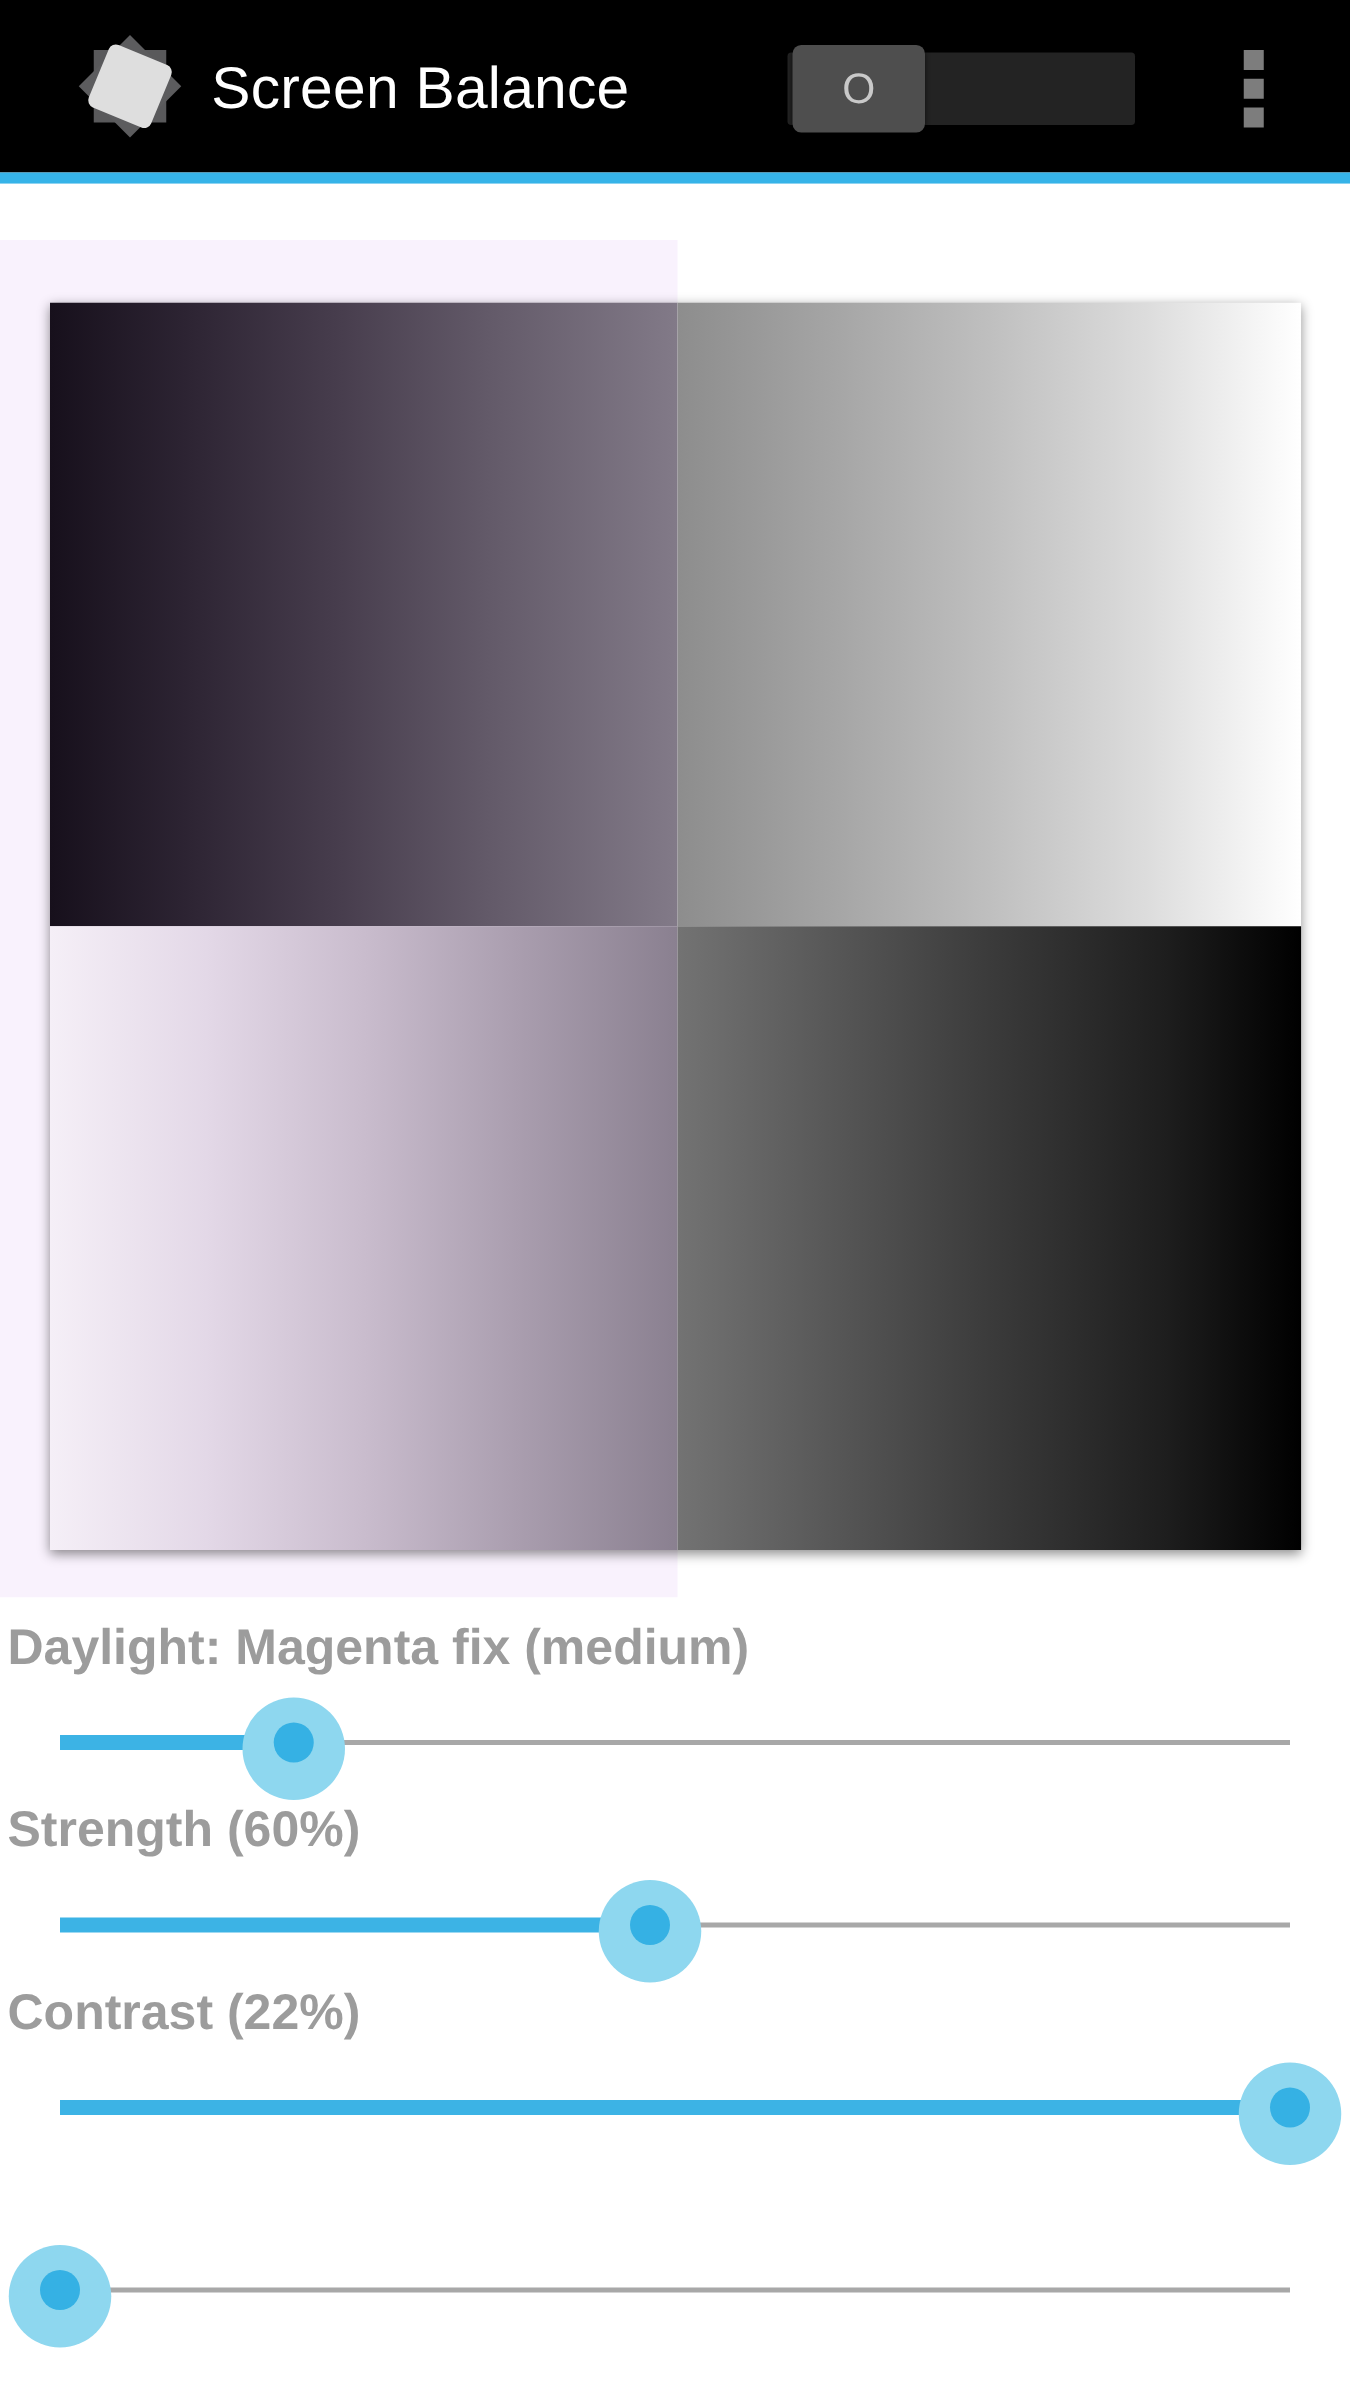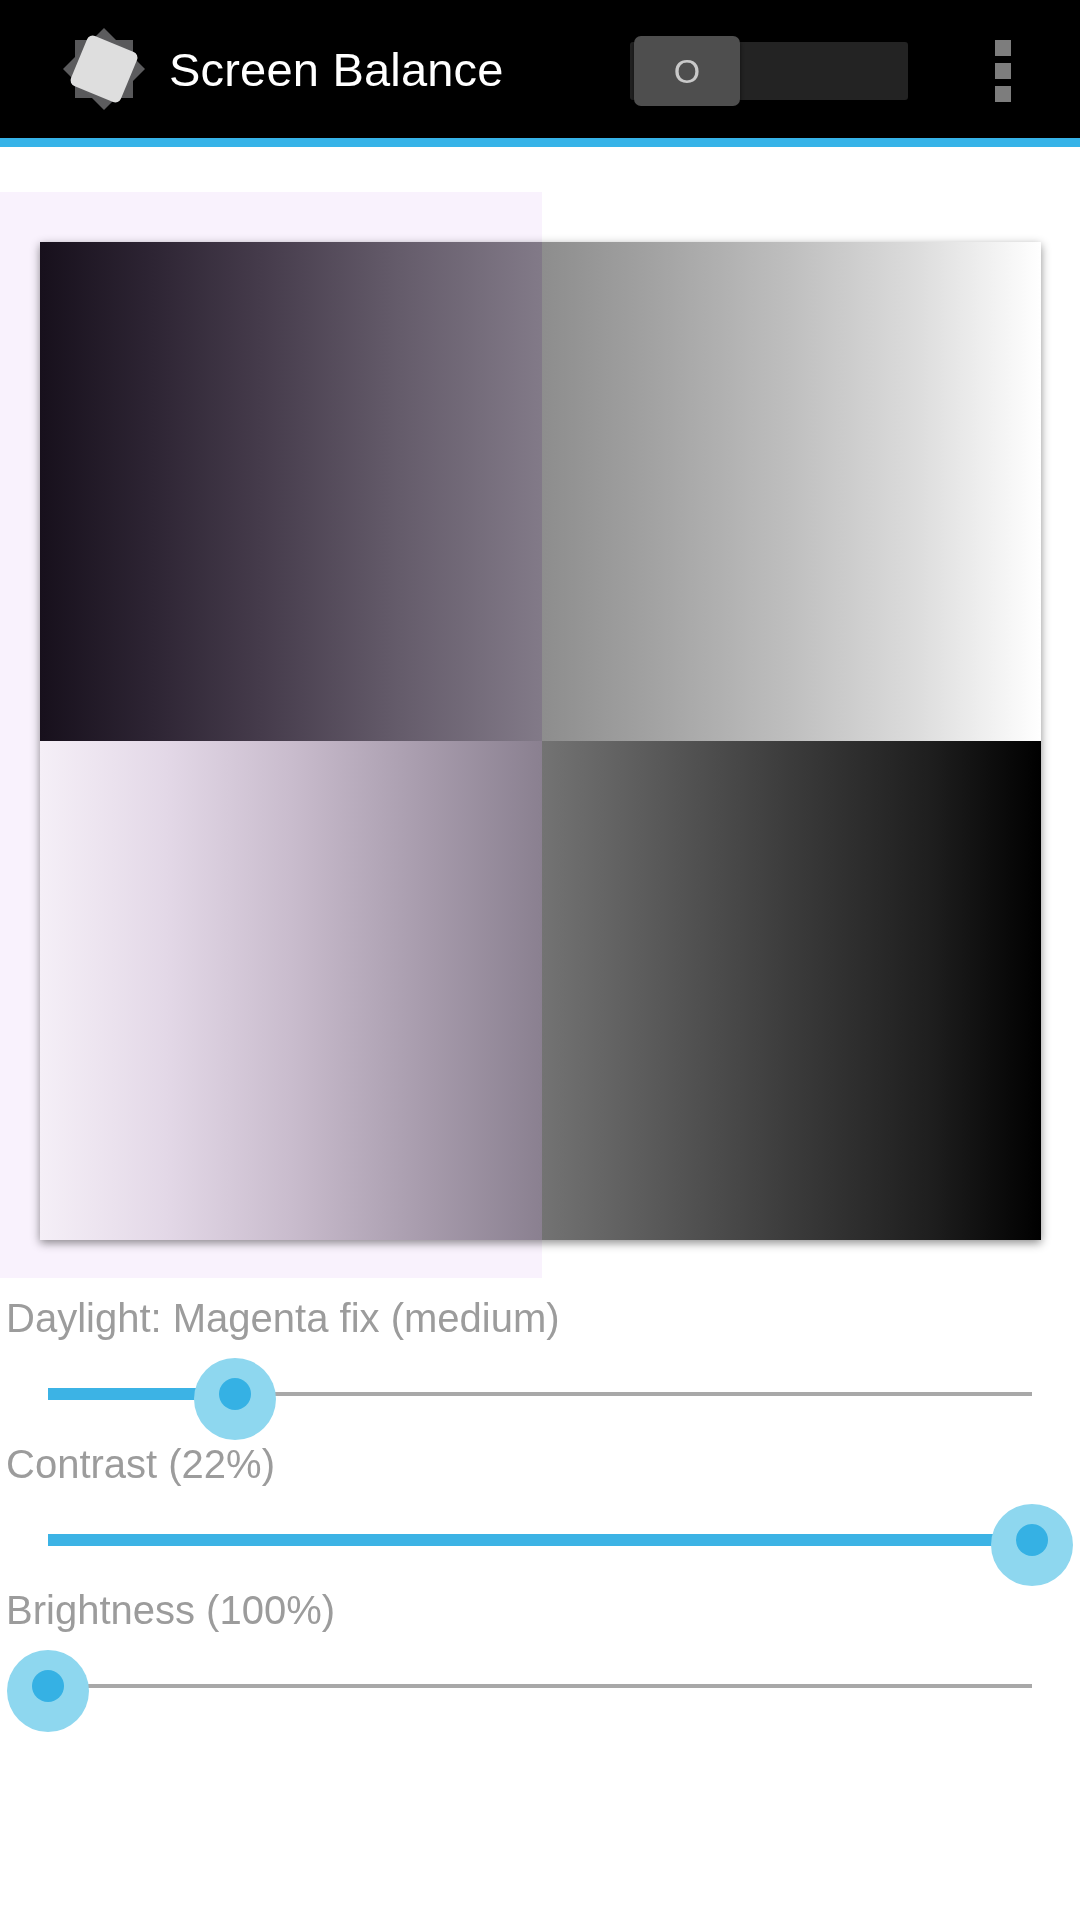--- a/index.html
+++ b/index.html
@@ -111,21 +111,21 @@
   
   .controls{
     position:absolute;left:0;top:1278px;width:1080px;height:642px;
     background:#ffffff;
   }
   .ctl-row{position:relative;width:1080px;height:146px;}
   .ctl-label{
     position:absolute;left:6px;top:18px;
     color:#9c9c9c;
     font-size:40px;
-    font-weight:400;
+    font-weight:700;
     white-space:nowrap;
     font-family:"Liberation Sans", sans-serif;
   }
   .slider{
     position:absolute;left:0;top:88px;width:1080px;height:58px;
   }
   .track-bg{
     position:absolute;left:48px;top:26px;width:984px;height:4px;
     background:#a8a8a8;
   }
@@ -187,33 +187,41 @@
   <div class="ctl-row">
     <div class="ctl-label">Daylight: Magenta fix (medium)</div>
     <div class="slider">
       <div class="track-bg" style="background: rgb(168, 168, 168);"></div>
       <div class="track-fill" style="width: 186.96px; background: rgb(60, 179, 229);"></div>
       <div class="halo" style="left: 234.96px; background: rgb(142, 215, 239);"></div>
       <div class="thumb-dot" style="left: 234.96px; background: rgb(53, 177, 228);"></div>
     </div>
   </div>
 
+  <div class="ctl-row">
+    <div class="ctl-label">Strength (60%)</div>
+    <div class="slider">
+      <div class="track-bg" style="background: rgb(168, 168, 168);"></div>
+      <div class="track-fill" style="width: 472.32px; background: rgb(60, 179, 229);"></div>
+      <div class="halo" style="left: 520.32px; background: rgb(142, 215, 239);"></div>
+      <div class="thumb-dot" style="left: 520.32px; background: rgb(53, 177, 228);"></div>
+    </div>
+  </div>
 
   <div class="ctl-row">
     <div class="ctl-label">Contrast (22%)</div>
     <div class="slider">
       <div class="track-bg" style="background: rgb(168, 168, 168);"></div>
       <div class="track-fill" style="width: 984px; background: rgb(60, 179, 229);"></div>
       <div class="halo" style="left: 1032px; background: rgb(142, 215, 239);"></div>
       <div class="thumb-dot" style="left: 1032px; background: rgb(53, 177, 228);"></div>
     </div>
   </div>
 
   <div class="ctl-row">
-    <div class="ctl-label">Brightness (100%)</div>
     <div class="slider">
       <div class="track-bg" style="background: rgb(168, 168, 168);"></div>
       <div class="track-fill" style="width: 0px; background: rgb(60, 179, 229);"></div>
       <div class="halo" style="left: 48px; background: rgb(142, 215, 239);"></div>
       <div class="thumb-dot" style="left: 48px; background: rgb(53, 177, 228);"></div>
     </div>
   </div>
 
 </div>
 

